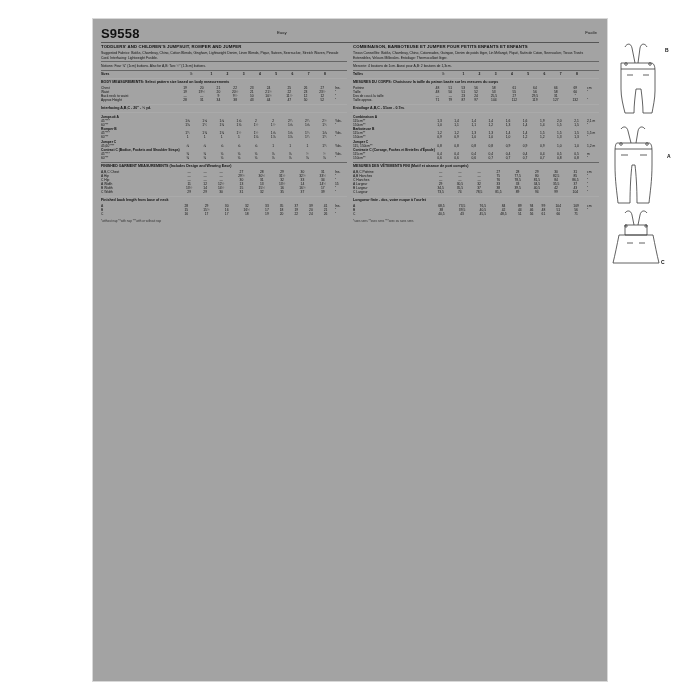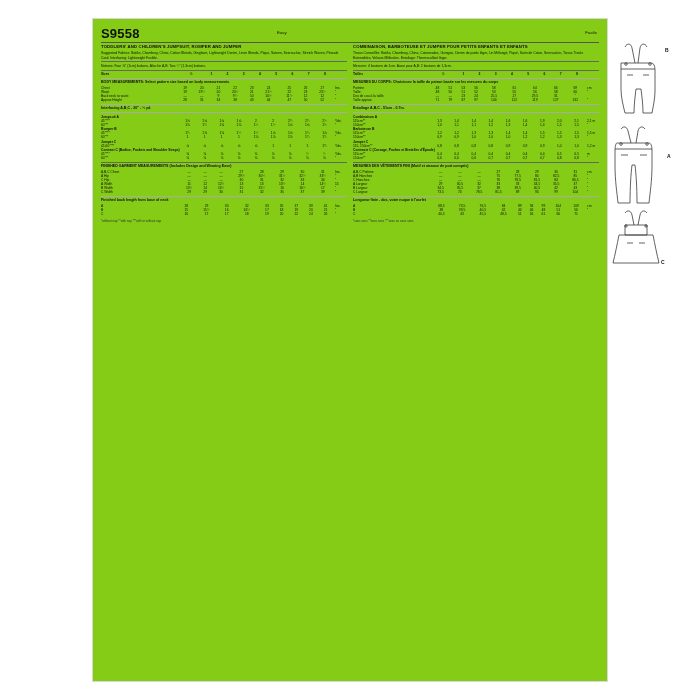--- a/index.html
+++ b/index.html
@@ -7,21 +7,21 @@
     width:700px;height:700px;
     background:#ffffff;
     font-family:"Liberation Sans", sans-serif;
     color:#111;
     overflow:hidden;
   }
   .page{
     position:absolute;
     left:92px;top:18px;
     width:516px;height:664px;
-    background:#84cc16;
+    background:#a3a3a3;
     border:1px solid #d8d8d8;
     box-sizing:border-box;
   }
   .sheet{
     position:absolute;
     left:8px;top:8px;right:8px;
     height:290px;
   }
   
   .hdr{

